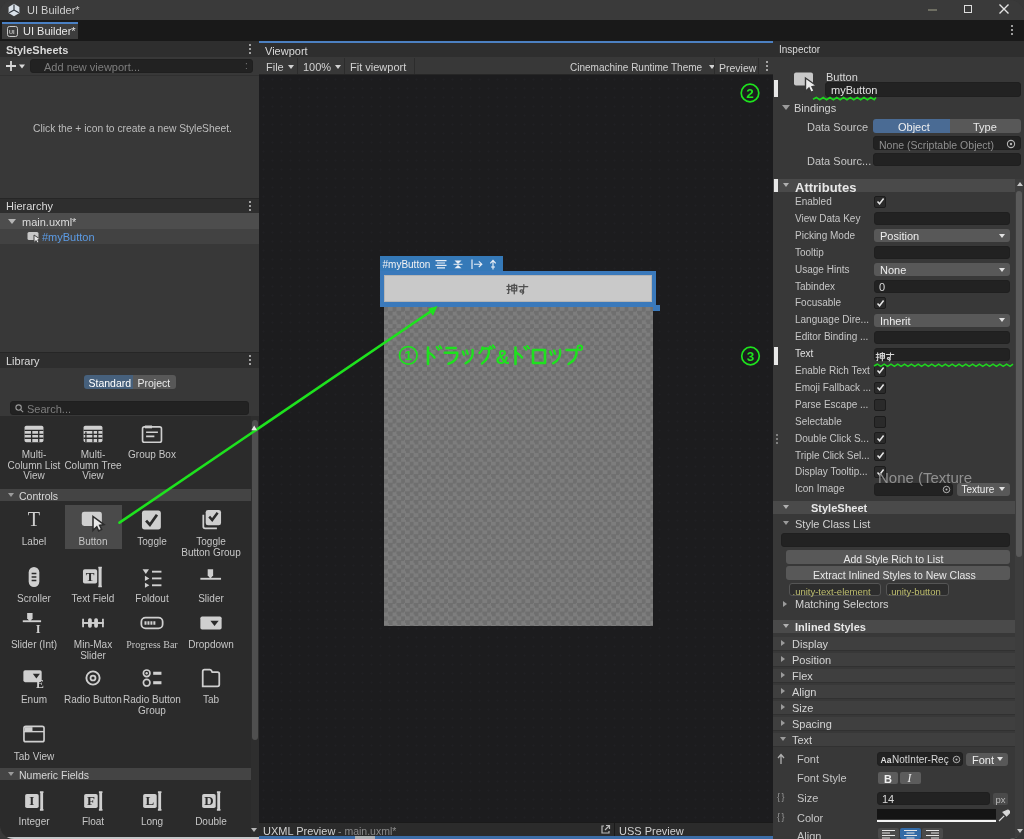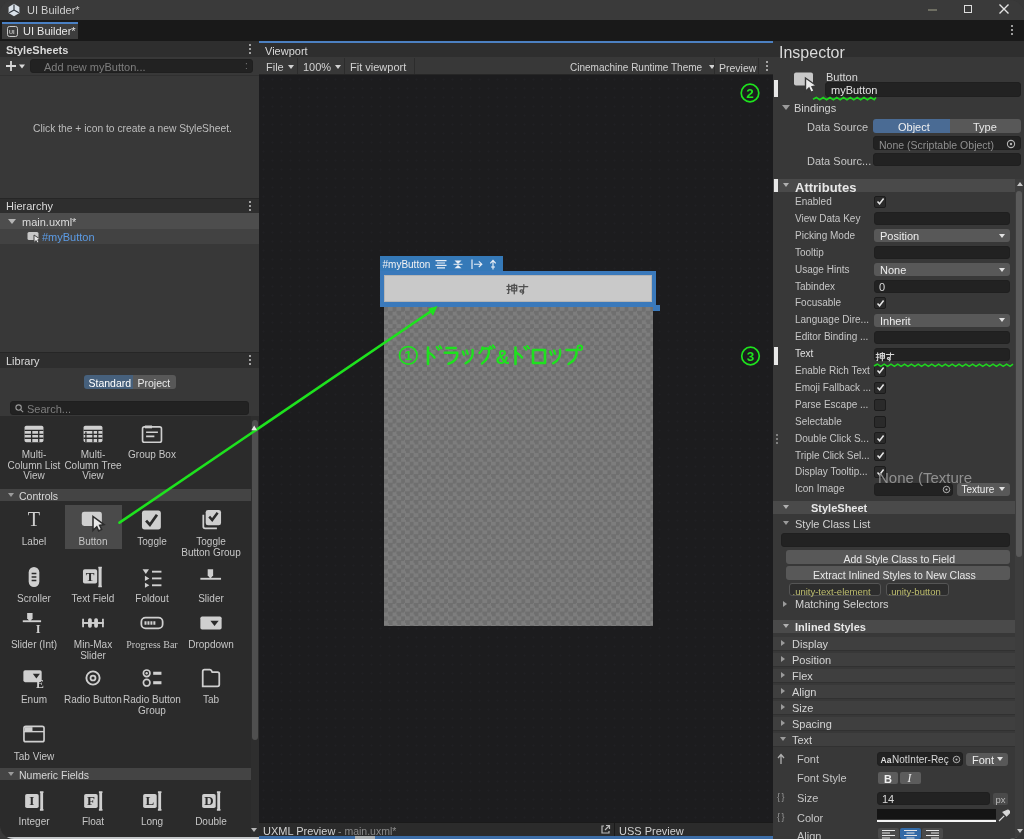--- a/index.html
+++ b/index.html
@@ -41,21 +41,21 @@
 <div style="position:absolute;top:0px;width:2.4px;height:2.4px;border-radius:50%;background:#c8c8c8;"></div>
 <div style="position:absolute;top:4px;width:2.4px;height:2.4px;border-radius:50%;background:#c8c8c8;"></div>
 <div style="position:absolute;top:8px;width:2.4px;height:2.4px;border-radius:50%;background:#c8c8c8;"></div>
 </div>
 <div class="a" style="left:0px;top:57px;width:259px;height:18px;background:#383838;border-bottom:1px solid #303030;"></div>
 <svg class="a" style="left:5px;top:60px" width="22" height="12" viewBox="0 0 22 12">
       <path d="M6 1 V11 M1 6 H11" stroke="#d8d8d8" stroke-width="1.8"></path>
       <path d="M14 4.5 h6 l-3 4 z" fill="#d8d8d8"></path>
     </svg>
 <div class="a fld" style="left:30px;top:58.5px;width:223px;height:14.5px;"></div>
-<div class="a" style="left:44px;top:60.5px;color:#7e7e7e;font-size:11px;font-weight:normal;white-space:nowrap;">Add new myButton...</div>
+<div class="a" style="left:44px;top:60.5px;color:#7e7e7e;font-size:11px;font-weight:normal;white-space:nowrap;">Add new viewport...</div>
 <div class="a" style="left:245px;top:60px;color:#777;font-size:10px;font-weight:normal;white-space:nowrap;">:</div>
 <div class="a" style="left:33px;top:122.5px;color:#bdbdbd;font-size:10.3px;font-weight:normal;white-space:nowrap;">Click the + icon to create a new StyleSheet.</div>
 <div class="a hd" style="left:0px;top:198px;width:259px;height:15px;border-top:1px solid #262626;"></div>
 <div class="a" style="left:6px;top:200px;color:#dadada;font-size:11px;font-weight:normal;white-space:nowrap;">Hierarchy</div>
 <div class="a" style="left:249px;top:201px;width:3px;height:11px;">
 <div style="position:absolute;top:0px;width:2.4px;height:2.4px;border-radius:50%;background:#c8c8c8;"></div>
 <div style="position:absolute;top:4px;width:2.4px;height:2.4px;border-radius:50%;background:#c8c8c8;"></div>
 <div style="position:absolute;top:8px;width:2.4px;height:2.4px;border-radius:50%;background:#c8c8c8;"></div>
 </div>
 <div class="a" style="left:0px;top:213px;width:259px;height:15.5px;background:#4d4d4d;"></div>
@@ -300,21 +300,21 @@
 <div class="a" style="left:355px;top:836px;width:20px;height:3px;background:#aab0b4;"></div>
 <svg class="a" style="left:0px;top:828px" width="12" height="11" viewBox="0 0 12 11">
       <path d="M0 0 A11 11 0 0 0 11 11 L0 11 Z" fill="#c5c8ca"></path>
     </svg>
 <svg class="a" style="left:1012px;top:828px" width="12" height="11" viewBox="0 0 12 11">
       <path d="M12 0 A11 11 0 0 1 1 11 L12 11 Z" fill="#c5c8ca"></path>
     </svg>
 
 <div class="a" style="left:773px;top:41px;width:251px;height:798px;background:#383838;"></div>
 <div class="a hd" style="left:773px;top:41px;width:251px;height:16px;"></div>
-<div class="a" style="left:779px;top:43.5px;color:#dadada;font-size:16px;font-weight:normal;white-space:nowrap;text-align:right;">Inspector</div>
+<div class="a" style="left:779px;top:43.5px;color:#dadada;font-size:10px;font-weight:normal;white-space:nowrap;text-align:right;">Inspector</div>
 <div class="a" style="left:774px;top:79.5px;width:4px;height:17.5px;background:#e8e8e8;"></div>
 <svg class="a" style="left:793px;top:70px" width="26" height="24" viewBox="0 0 26 24">
       <rect x="1" y="2.5" width="19" height="13" rx="2" fill="#c8c8c8"></rect>
       <path d="M12.5 8 L12.5 21.5 L16 18 L18 22.3 L21 20.8 L19 16.8 L23.5 15.8 Z" fill="#ececec" stroke="#383838" stroke-width="1.4"></path>
     </svg>
 <div class="a" style="left:826px;top:71px;color:#d8d8d8;font-size:11px;font-weight:normal;white-space:nowrap;">Button</div>
 <div class="a fld" style="left:825px;top:82px;width:196px;height:14.5px;"></div>
 <div class="a" style="left:831px;top:84px;color:#e2e2e2;font-size:11px;font-weight:normal;white-space:nowrap;">myButton</div>
 <div class="a" style="left:782px;top:104.5px;border-left:4px solid transparent;border-right:4px solid transparent;border-top:5px solid #9b9b9b;width:0;height:0;"></div>
 <div class="a" style="left:794px;top:102px;color:#d2d2d2;font-size:11px;font-weight:normal;white-space:nowrap;">Bindings</div>
@@ -414,21 +414,21 @@
 <div class="a" style="left:963px;top:483.8px;color:#eee;font-size:11px;font-weight:normal;white-space:nowrap;"></div>
 <div class="a" style="left:999px;top:487.3px;width:0;height:0;border-left:3.5px solid transparent;border-right:3.5px solid transparent;border-top:4.5px solid #e2e2e2;"></div>
 <div class="a" style="left:961.5px;top:484.3px;color:#eee;font-size:10px;font-weight:normal;white-space:nowrap;">Texture</div>
 <div class="a" style="left:773px;top:501px;width:242px;height:13px;background:#4a4a4a;"></div>
 <div class="a" style="left:783px;top:505px;border-left:3.6px solid transparent;border-right:3.6px solid transparent;border-top:4.5px solid #b0b0b0;width:0;height:0;"></div>
 <div class="a" style="left:811px;top:502px;color:#e8e8e8;font-size:11px;font-weight:bold;white-space:nowrap;">StyleSheet</div>
 <div class="a" style="left:783px;top:521px;border-left:3.6px solid transparent;border-right:3.6px solid transparent;border-top:4.5px solid #9b9b9b;width:0;height:0;"></div>
 <div class="a" style="left:795px;top:517.5px;color:#d2d2d2;font-size:11px;font-weight:normal;white-space:nowrap;">Style Class List</div>
 <div class="a fld" style="left:781px;top:533px;width:229px;height:14px;"></div>
 <div class="a" style="left:786px;top:550px;width:224px;height:13.5px;background:#585858;border-radius:3px;"></div>
-<div class="a" style="left:843.5px;top:552.5px;color:#e8e8e8;font-size:10.5px;font-weight:normal;white-space:nowrap;">Add Style Class to Field</div>
+<div class="a" style="left:843.5px;top:552.5px;color:#e8e8e8;font-size:10.5px;font-weight:normal;white-space:nowrap;">Add Style Rich to List</div>
 <div class="a" style="left:786px;top:566px;width:224px;height:13.5px;background:#585858;border-radius:3px;"></div>
 <div class="a" style="left:813px;top:568.5px;color:#e8e8e8;font-size:10.5px;font-weight:normal;white-space:nowrap;">Extract Inlined Styles to New Class</div>
 <div class="a" style="left:789px;top:583px;width:92px;height:13px;background:#2d2d2d;border:1px solid #555;border-radius:3px;box-sizing:border-box;"></div>
 <div class="a" style="left:792.5px;top:585.5px;color:#bfbf6f;font-size:9.5px;font-weight:normal;white-space:nowrap;">.unity-text-element</div>
 <div class="a" style="left:886px;top:583px;width:63px;height:13px;background:#2d2d2d;border:1px solid #555;border-radius:3px;box-sizing:border-box;"></div>
 <div class="a" style="left:888.5px;top:585.5px;color:#bfbf6f;font-size:9.5px;font-weight:normal;white-space:nowrap;">.unity-button</div>
 <div class="a" style="left:783px;top:600.5px;border-top:3.6px solid transparent;border-bottom:3.6px solid transparent;border-left:4.5px solid #9b9b9b;width:0;height:0;"></div>
 <div class="a" style="left:795px;top:598px;color:#d2d2d2;font-size:11px;font-weight:normal;white-space:nowrap;">Matching Selectors</div>
 <div class="a" style="left:773px;top:620px;width:242px;height:13px;background:#4a4a4a;"></div>
 <div class="a" style="left:783px;top:624px;border-left:3.6px solid transparent;border-right:3.6px solid transparent;border-top:4.5px solid #b0b0b0;width:0;height:0;"></div>

